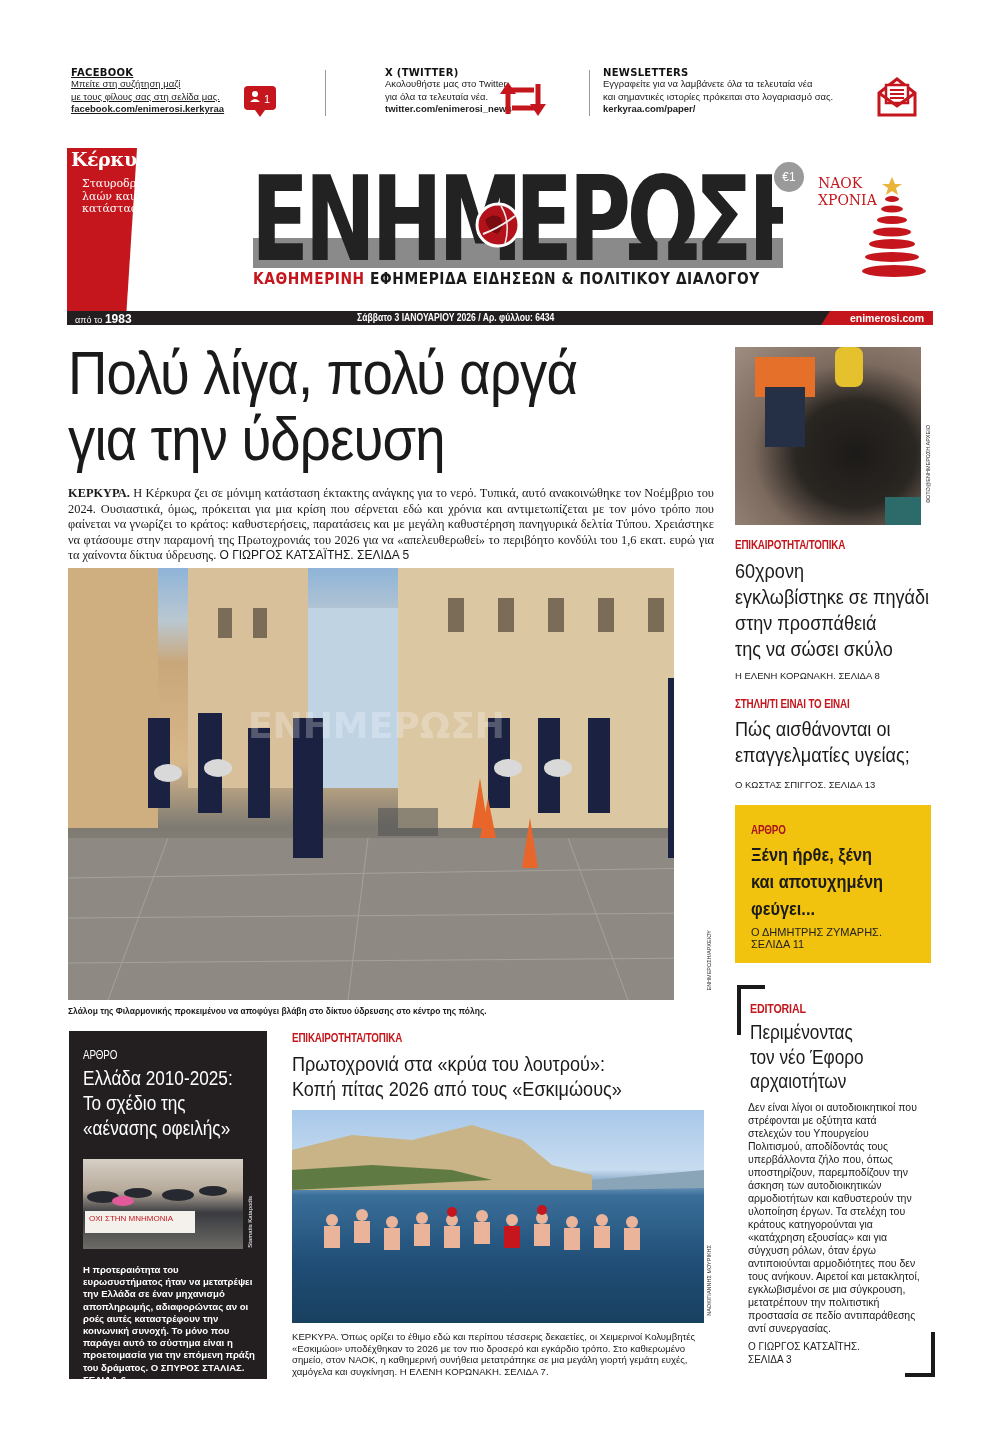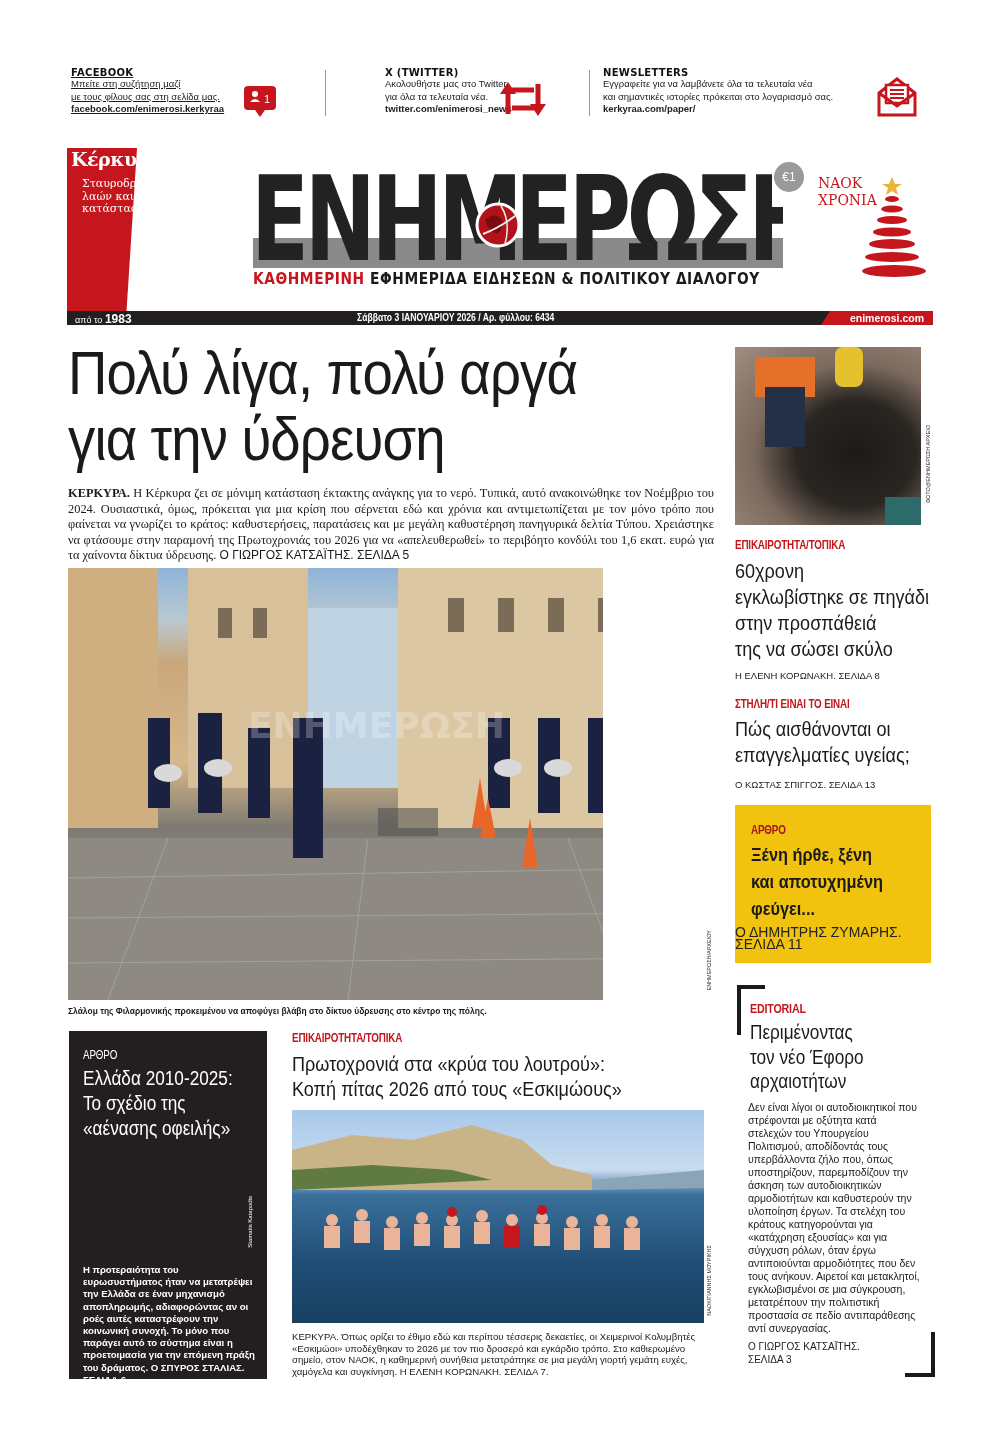--- a/index.html
+++ b/index.html
@@ -152,21 +152,21 @@
 </div>
 
 <div class="abs headline" style="left:68px; top:340px;">
   <div>Πολύ λίγα, πολύ αργά</div>
   <div>για την ύδρευση</div>
 </div>
 <div class="abs lead" style="left:68px; top:486px; width:646px;">
   <b>ΚΕΡΚΥΡΑ.</b><span> Η Κέρκυρα ζει σε μόνιμη κατάσταση έκτακτης ανάγκης για το νερό. Τυπικά, αυτό ανακοινώθηκε τον Νοέμβριο του 2024. Ουσιαστικά, όμως, πρόκειται για μια κρίση που σέρνεται εδώ και χρόνια και αντιμετωπίζεται με τον μόνο τρόπο που φαίνεται να γνωρίζει το κράτος: καθυστερήσεις, παρατάσεις και με μεγάλη καθυστέρηση πανηγυρικά δελτία Τύπου. Χρειάστηκε να φτάσουμε στην παραμονή της Πρωτοχρονιάς του 2026 για να «απελευθερωθεί» το περιβόητο κονδύλι του 1,6 εκατ. ευρώ για τα χαίνοντα δίκτυα ύδρευσης. </span><span class="byline-small">Ο ΓΙΩΡΓΟΣ ΚΑΤΣΑΪΤΗΣ. ΣΕΛΙΔΑ 5</span>
 </div>
 
-<div class="abs photo" style="left:68px; top:568px; width:535px; height:432px; background:linear-gradient(180deg,#8fb4d8 0%,#b9c8d2 12%,#c9a77a 22%,#d7b88b 45%,#7e7a72 60%,#8f8c86 75%,#6f6c66 100%);">
+<div class="abs photo" style="left:68px; top:568px; width:606px; height:432px; background:linear-gradient(180deg,#8fb4d8 0%,#b9c8d2 12%,#c9a77a 22%,#d7b88b 45%,#7e7a72 60%,#8f8c86 75%,#6f6c66 100%);">
   <svg width="636" height="432" viewBox="0 0 636 432">
     <rect x="0" y="0" width="90" height="260" fill="#cfae80"></rect>
     <rect x="120" y="0" width="120" height="220" fill="#d8c09a"></rect>
     <rect x="330" y="0" width="300" height="260" fill="#dcc7a3"></rect>
     <rect x="240" y="40" width="90" height="180" fill="#bfd3e3"></rect>
     <g fill="#7a6c57">
         <rect x="150" y="40" width="14" height="30"></rect>
         <rect x="185" y="40" width="14" height="30"></rect>
         <rect x="380" y="30" width="16" height="34"></rect>
         <rect x="430" y="30" width="16" height="34"></rect>
@@ -237,21 +237,21 @@
 </div>
 <div class="abs side-by" style="left:735px; top:779px; width:196px;">Ο ΚΩΣΤΑΣ ΣΠΙΓΓΟΣ. ΣΕΛΙΔΑ 13</div>
 
 <div class="abs yellow-box" style="left:735px; top:805px; width:196px; height:158px;">
   <div class="abs kicker" style="left:16px; top:18px; color:#a7151b;">ΑΡΘΡΟ</div>
   <div class="abs side-title" style="left:16px; top:36px; font-weight:bold; font-size:19px; line-height:27px;">
     <div>Ξένη ήρθε, ξένη</div>
     <div>και αποτυχημένη</div>
     <div>φεύγει...</div>
   </div>
-  <div class="abs side-by" style="left:0; top:121px; width:180px; font-size:14px; line-height:12px;">
+  <div class="abs side-by" style="left:16px; top:121px; width:180px; font-size:11px; line-height:12px;">
     <div>Ο ΔΗΜΗΤΡΗΣ ΖΥΜΑΡΗΣ.</div>
     <div>ΣΕΛΙΔΑ 11</div>
   </div>
 </div>
 
 <div class="abs" style="left:737px; top:985px; width:28px; height:50px; border-left:4px solid #1a1a1a; border-top:4px solid #1a1a1a;"></div>
 <div class="abs kicker" style="left:750px; top:1001px; font-size:13px;">EDITORIAL</div>
 <div class="abs side-title" style="left:750px; top:1020px; font-size:20px; line-height:24.5px;">
   <div>Περιμένοντας</div>
   <div>τον νέο Έφορο</div>
@@ -263,20 +263,33 @@
   <div>ΣΕΛΙΔΑ 3</div>
 </div>
 <div class="abs" style="left:905px; top:1332px; width:30px; height:45px; border-right:4px solid #1a1a1a; border-bottom:4px solid #1a1a1a;"></div>
 
 <div class="abs dark-box" style="left:69px; top:1031px; width:198px; height:348px;">
   <div class="abs kicker" style="left:14px; top:17px; color:#fff; font-weight:normal;">ΑΡΘΡΟ</div>
   <div class="abs side-title" style="left:14px; top:35px; color:#fff; font-size:20px; line-height:25px;">
     <div>Ελλάδα 2010-2025:</div>
     <div>Το σχέδιο της</div>
     <div>«αένασης οφειλής»</div>
+  </div>
+  <div class="abs photo" style="left:14px; top:128px; width:160px; height:90px; background:linear-gradient(180deg,#d6cfc5 0%,#b6aa9a 35%,#3a3b40 60%,#6c6b66 100%);">
+    <svg width="160" height="90" viewBox="0 0 160 90">
+      <g fill="#262a30">
+          <ellipse cx="20" cy="38" rx="16" ry="6"></ellipse>
+          <ellipse cx="55" cy="34" rx="14" ry="5"></ellipse>
+          <ellipse cx="95" cy="36" rx="16" ry="6"></ellipse>
+          <ellipse cx="130" cy="32" rx="14" ry="5"></ellipse>
+        </g>
+      <ellipse cx="40" cy="42" rx="11" ry="5" fill="#e25a9a"></ellipse>
+      <rect x="2" y="52" width="110" height="22" fill="#f4f1ec"></rect>
+      <text x="6" y="62" font-size="8" fill="#c4161c" font-family="Liberation Sans, sans-serif">ΟΧΙ ΣΤΗΝ ΜΝΗΜΟΝΙΑ</text>
+    </svg>
   </div>
   <div class="abs credit-v" style="left:178px; top:165px; color:#fff; font-size:6px;">Stamatis Katapodis</div>
   <div class="abs" style="left:14px; top:233px; width:172px; font-size:9.6px; line-height:12.2px; color:#fff; font-weight:bold;">Η προτεραιότητα του ευρωσυστήματος ήταν να μετατρέψει την Ελλάδα σε έναν μηχανισμό αποπληρωμής, αδιαφορώντας αν οι ροές αυτές καταστρέφουν την κοινωνική συνοχή. Το μόνο που παράγει αυτό το σύστημα είναι η προετοιμασία για την επόμενη πράξη του δράματος. Ο ΣΠΥΡΟΣ ΣΤΑΛΙΑΣ. ΣΕΛΙΔΑ 6.</div>
 </div>
 
 <div class="abs kicker" style="left:292px; top:1031px;">ΕΠΙΚΑΙΡΟΤΗΤΑ/ΤΟΠΙΚΑ</div>
 <div class="abs side-title" style="left:292px; top:1051px; font-size:21px; line-height:25px;">
   <div>Πρωτοχρονιά στα «κρύα του λουτρού»:</div>
   <div>Κοπή πίτας 2026 από τους «Εσκιμώους»</div>
 </div>

